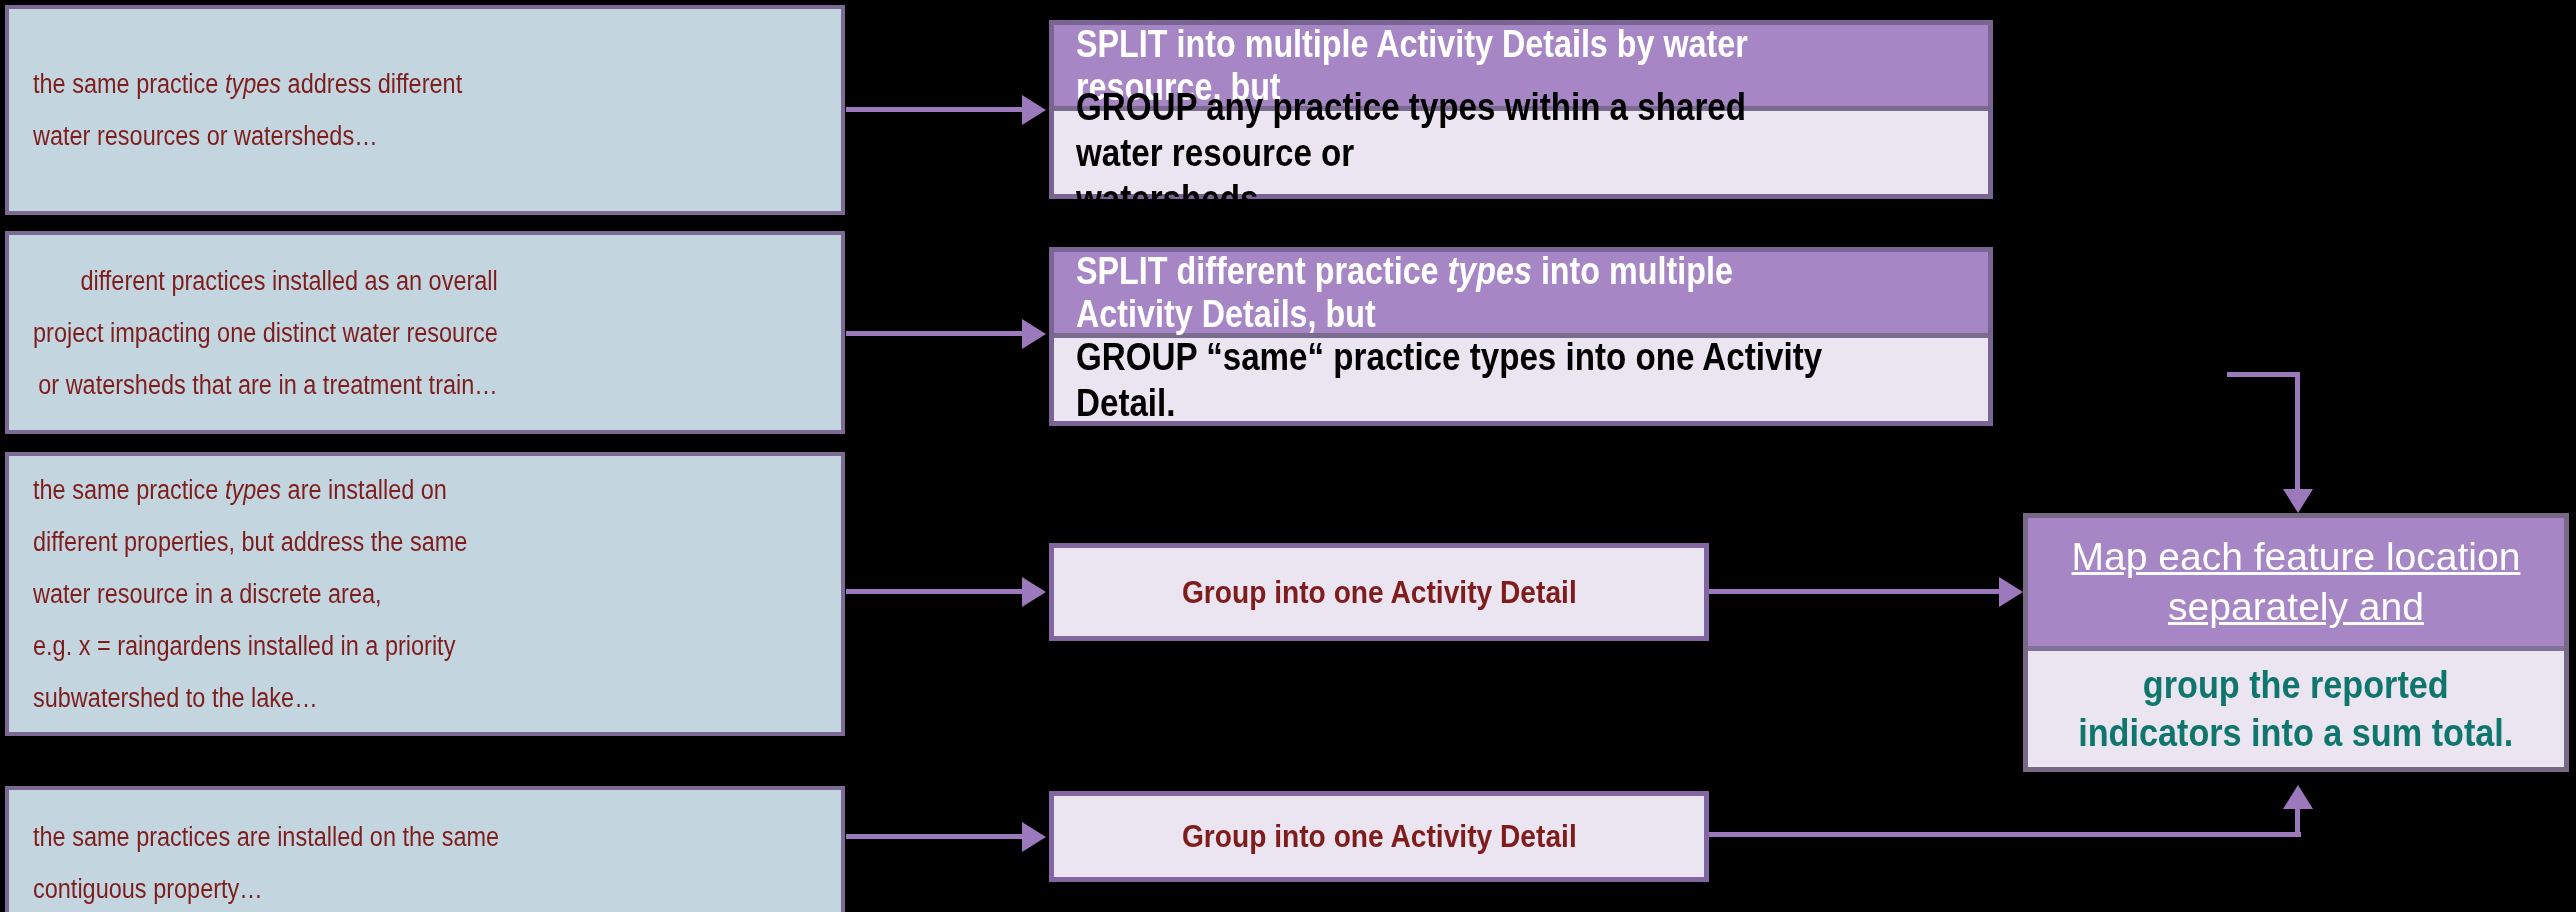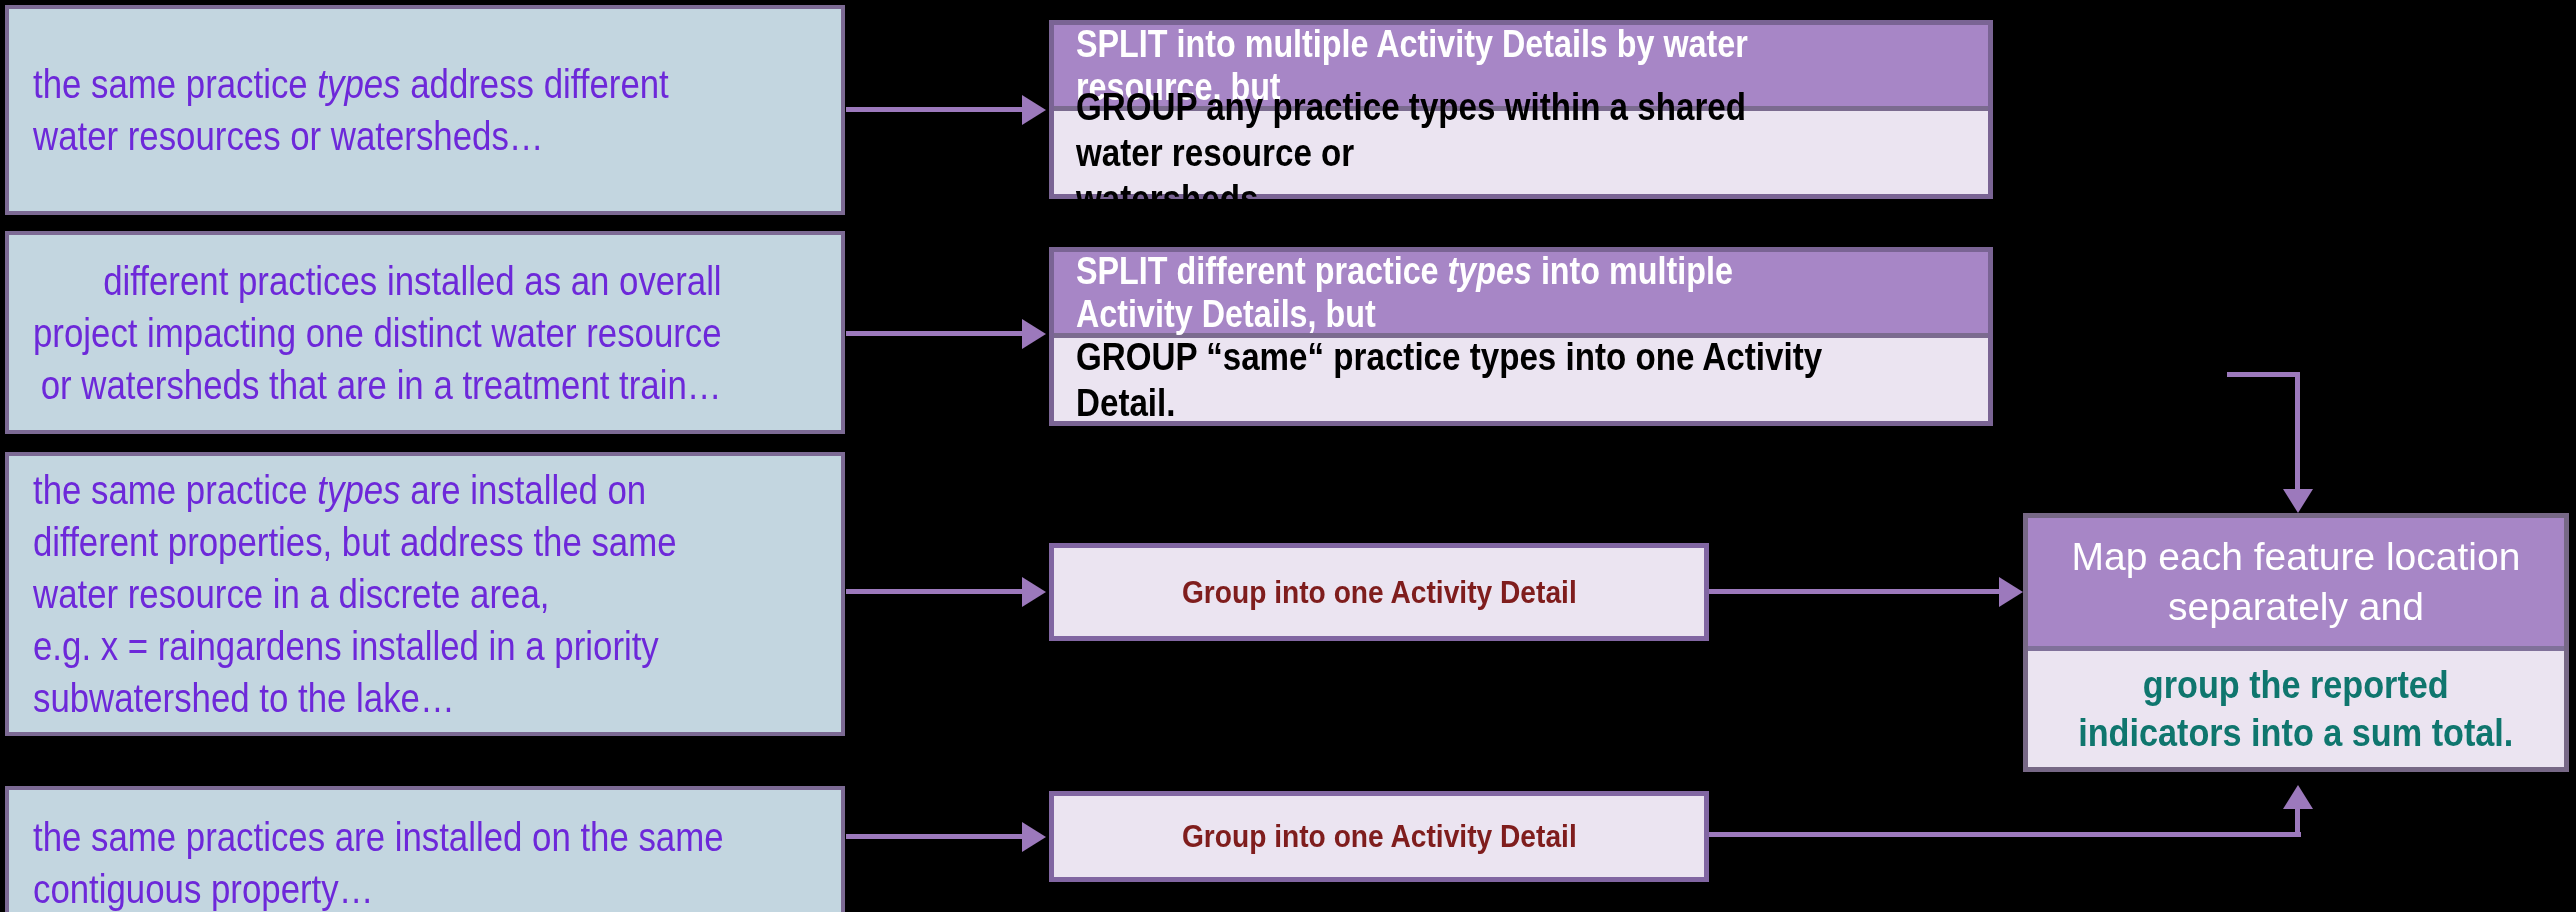--- a/index.html
+++ b/index.html
@@ -8,21 +8,21 @@
     width:2576px;height:912px;
     background:#000;
     font-family:"Liberation Sans","DejaVu Sans",sans-serif;
     overflow:hidden;
   }
   
   .bluebox{
     position:absolute;left:5.4px;width:840px;
     background:#c3d6e0;border:4px solid #7c6a94;box-sizing:border-box;
     display:flex;align-items:center;
-    color:#6d28d9;font-size:40px;line-height:52px;
+    color:#7f1d1d;font-size:27px;line-height:52px;
     padding:0 13.4px 0 24px;
   }
   .cond{white-space:pre-line;transform:scaleX(0.87);transform-origin:left center;display:inline-block;}
   .condc{white-space:pre-line;transform:scaleX(0.88);transform-origin:center center;display:inline-block;text-align:center;}
   .it{font-style:italic;}
   
   .pair{
     position:absolute;left:1049px;width:944px;
     border:5.4px solid #7a6494;box-sizing:border-box;
     background:#ebe4f1;
@@ -46,21 +46,21 @@
     color:#7f1d1d;font-weight:bold;font-size:32px;text-align:center;
   }
   
   .result{
     position:absolute;left:2023px;top:513px;width:546px;
     border:5.4px solid #776886;box-sizing:border-box;background:#ebe4f1;
   }
   .result-top{
     height:128px;background:#a786c6;border-bottom:5.4px solid #80719a;
     color:#fff;font-size:39px;line-height:50px;
-    display:flex;align-items:center;justify-content:center;text-align:center;
+    display:flex;align-items:center;justify-content:center;text-align:center;text-decoration:underline;
   }
   .result-bottom{
     height:116px;background:#ebe4f1;
     color:#0f766e;font-weight:bold;font-size:38px;line-height:48px;
     display:flex;align-items:center;justify-content:center;text-align:center;
   }
   
   .hline,.vline{position:absolute;background:#9c79bc;}
   .hline{height:5.4px;}
   .vline{width:5.4px;}

